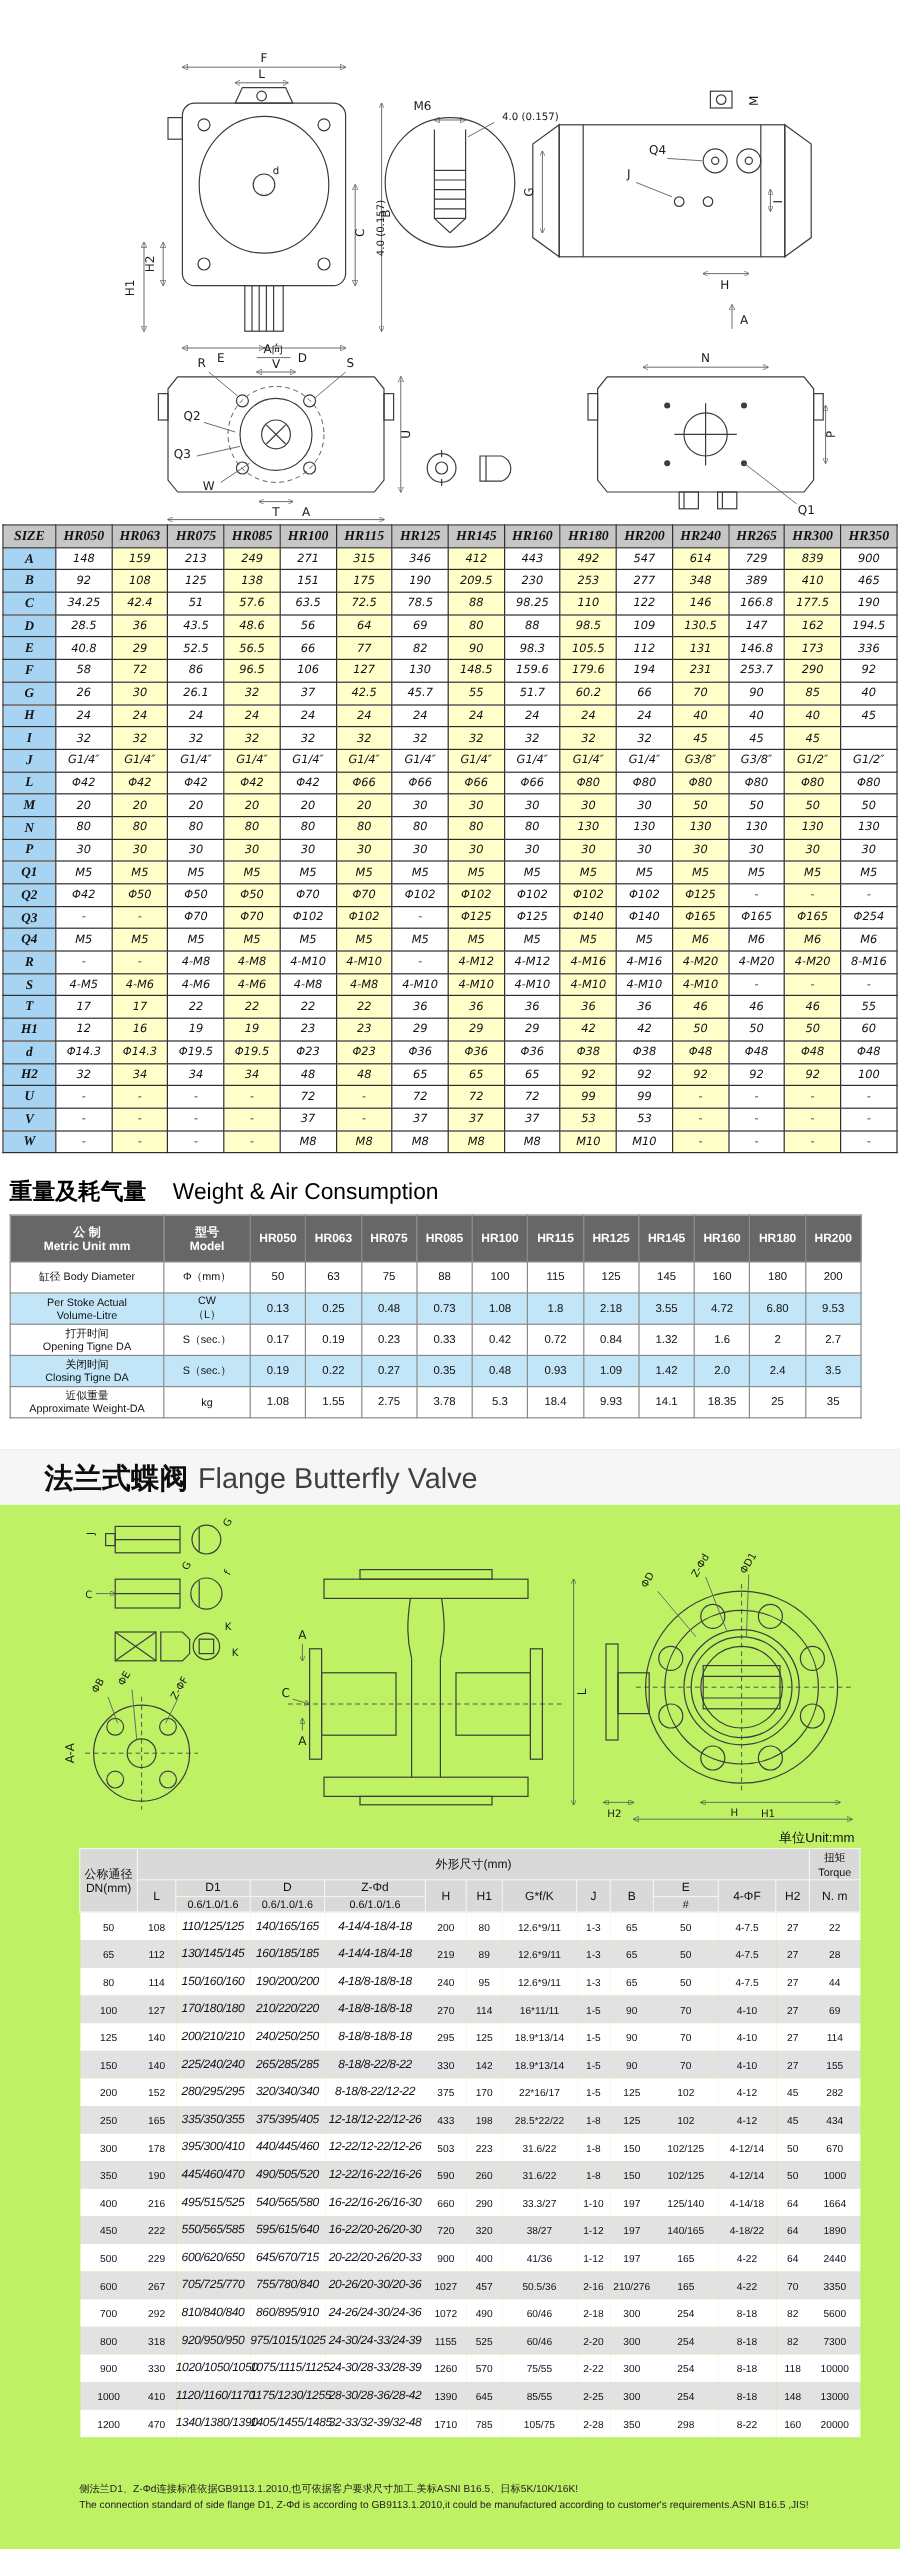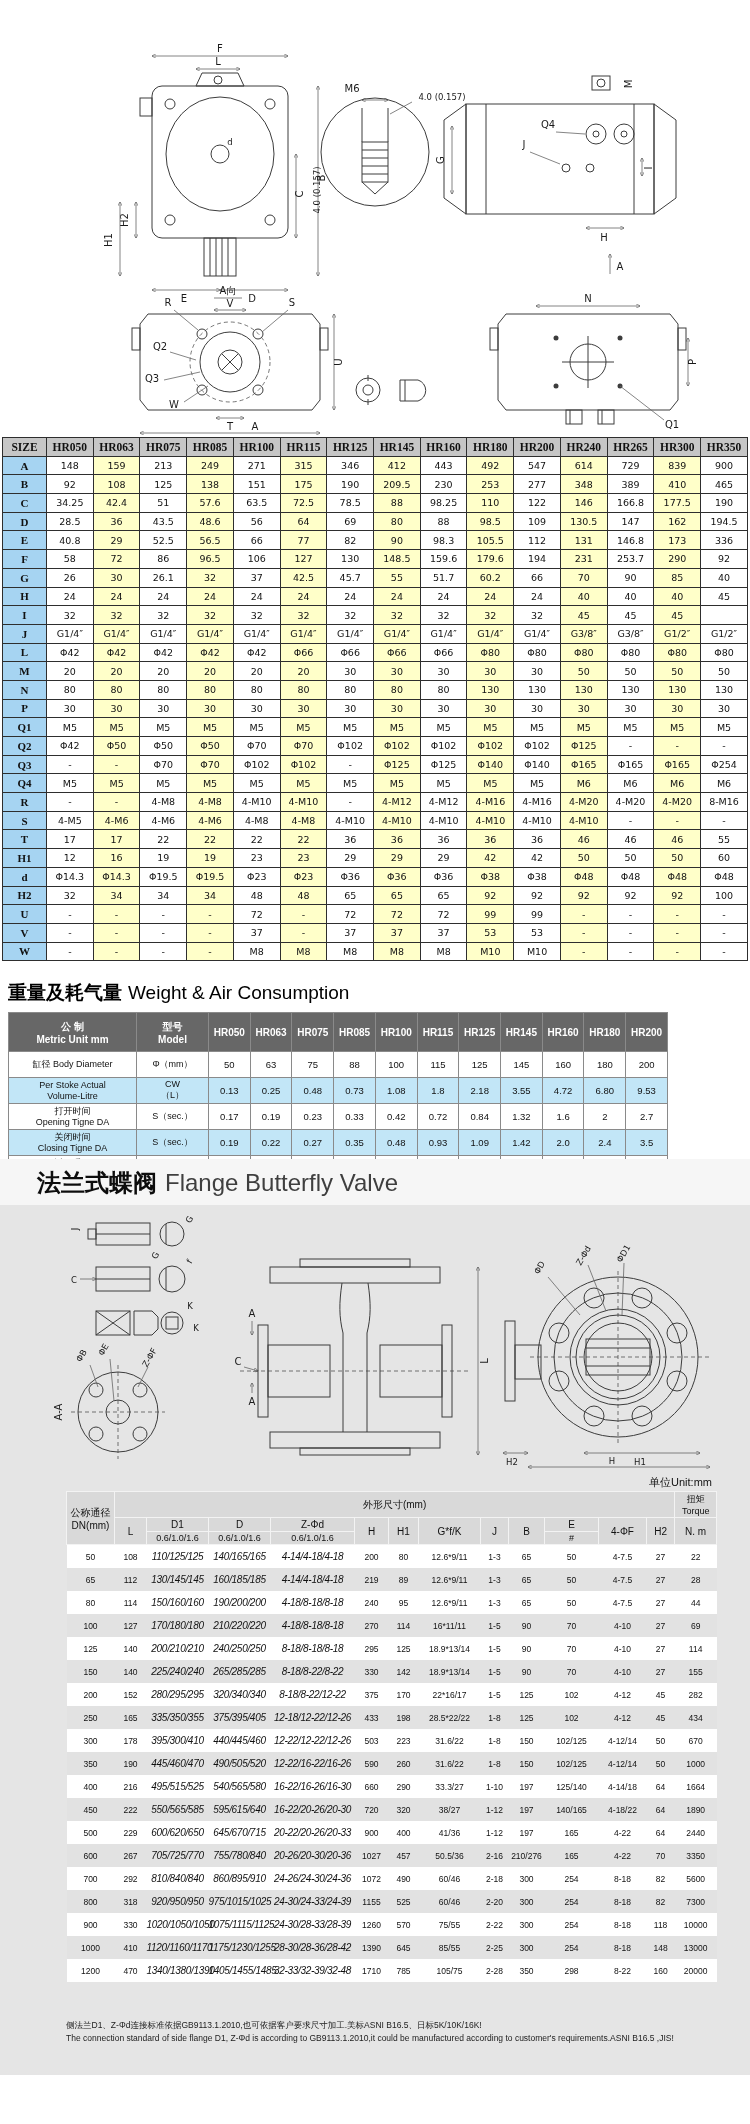--- a/index.html
+++ b/index.html
@@ -8,41 +8,41 @@
   .page-title{position:absolute;top:6px;left:80px;font-size:17px;font-weight:bold;line-height:1.3;color:#000;}
   svg .dt{font-size:10px;fill:#1a1a1a;text-anchor:middle;font-family:"DejaVu Sans",sans-serif;}
   svg .sm{font-size:8.5px;}
   svg line,svg path,svg rect,svg circle,svg ellipse,svg polyline{stroke:#3c3c3c;fill:none;stroke-width:1;}
   svg .dl{stroke:#666;stroke-width:.8;}
   svg .dash{stroke-dasharray:4 3;stroke-width:.7;}
   svg .fill{fill:#3c3c3c;stroke:none;}
 
   
   .size-table{position:absolute;top:437px;left:2px;width:746px;border-collapse:collapse;table-layout:fixed;
-              font-family:"DejaVu Sans",sans-serif;font-size:9.5px;}
+              font-family:"DejaVu Sans",sans-serif;font-size:9.5px;font-style:italic;}
   .size-table th,.size-table td{border:1px solid #2e2e2e;text-align:center;vertical-align:middle;padding:0;height:17.7px;overflow:hidden;}
   .size-table thead th{background:#c6c6c6;font-family:"Liberation Serif",serif;font-size:11.5px;font-weight:bold;}
   .size-table td.rl{background:#a6d4f2;font-weight:bold;font-family:"Liberation Serif",serif;font-size:11px;}
   .size-table td.yl{background:#ffffc9;}
 
   
   .weight-title{position:absolute;top:980px;left:8px;font-size:19px;color:#000;}
   .weight-title .cn{font-weight:bold;text-align:center;}
-  .weight-title .en{margin-left:6px;}
-  .weight-table{position:absolute;top:1012px;left:8px;width:660px;border-collapse:collapse;table-layout:fixed;font-size:9.5px;}
+  .weight-title .en{margin-left:22px;}
+  .weight-table{position:absolute;top:1012px;left:8px;width:710px;border-collapse:collapse;table-layout:fixed;font-size:9.5px;}
   .weight-table th,.weight-table td{border:1px solid #8a8a8a;text-align:center;vertical-align:middle;padding:0;}
   .weight-table thead th{background:#676767;color:#fff;height:38px;font-size:10px;font-weight:bold;}
   .weight-table tbody td{height:25px;background:#fff;}
   .weight-table tr.blue td{background:#c2e6f7;}
   .pre{white-space:pre-line;}
   .wl{font-size:9px;line-height:1.2;}
   .wu{font-size:9px;}
 
   
-  .valve-section{position:absolute;top:1159px;left:0;width:750px;height:916px;background:#e5e5e5;}
+  .valve-section{position:absolute;top:1208px;left:0;width:750px;height:916px;background:#bef264;}
   .title-band{position:absolute;top:0;left:0;width:750px;height:46px;background:#f6f6f6;}
   .valve-title{position:absolute;top:8px;left:37px;font-size:24px;}
   .valve-title .cn{font-weight:bold;color:#0d0d0d;}
   .valve-title .en{color:#3f3f3f;margin-left:8px;}
   .valve-svg{position:absolute;top:48px;left:0;}
   .unit-note{position:absolute;top:316px;right:38px;font-size:11px;color:#111;}
 
   .dims-table{position:absolute;top:332px;left:66px;width:650px;border-collapse:collapse;table-layout:fixed;font-size:8.5px;}
   .dims-table th{background:#d9d9d9;border:1px solid #f3f3f3;font-weight:normal;font-size:10px;padding:1px;text-align:center;}
   .dims-table th.small{font-size:9px;}

